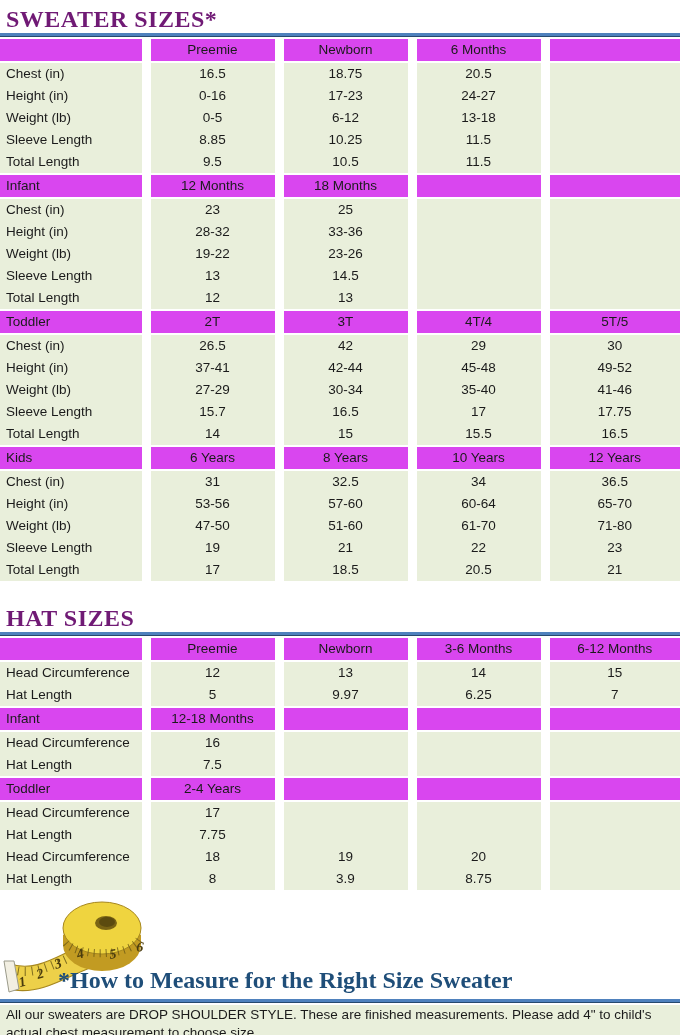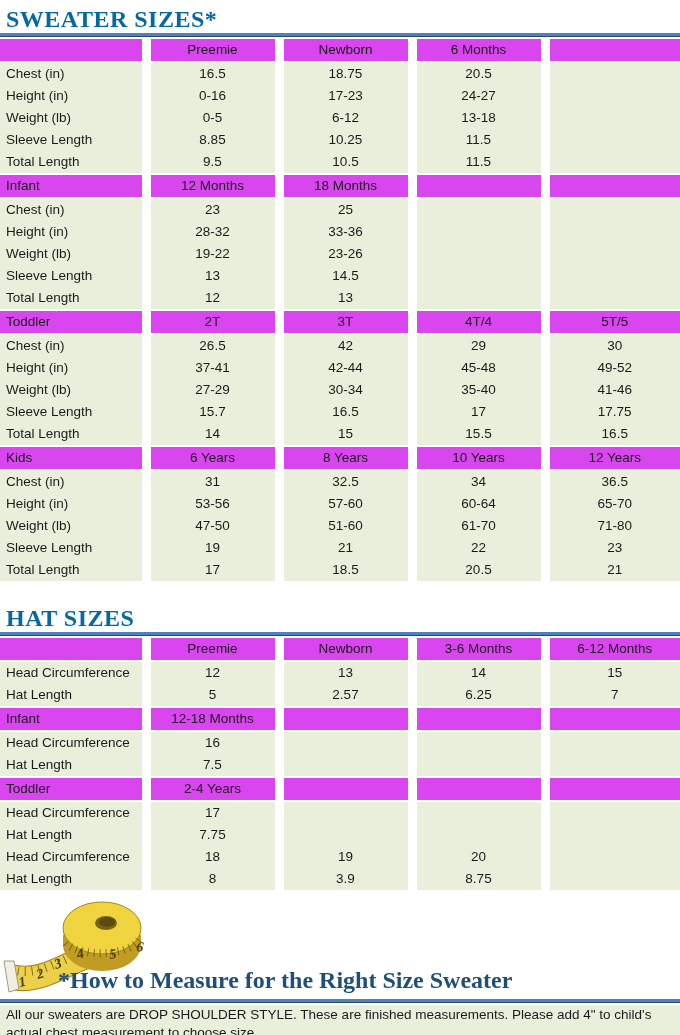--- a/index.html
+++ b/index.html
@@ -1,21 +1,21 @@
 <!DOCTYPE html>
 <html><head>
 <meta charset="utf-8">
 <style>
   html,body{margin:0;padding:0;background:#fff;}
   body{width:680px;font-family:"Liberation Sans",sans-serif;color:#1b1b1b;}
   .page{width:680px;}
 
   h1.doc-title{
     font-family:"Liberation Serif","DejaVu Serif",serif;
-    font-weight:bold;color:#0369a1;font-size:24px;line-height:24px;
+    font-weight:bold;color:#701a75;font-size:24px;line-height:24px;
     margin:0 0 0 6px;padding-top:7px;letter-spacing:.5px;
   }
   .rule{height:3px;background:#4F81BD;border-bottom:1px solid #27496F;margin-top:2px;}
 
   table.size-table{
     border-collapse:collapse;table-layout:fixed;width:680px;margin-top:2px;
     font-size:13.5px;
   }
   table.size-table td{
     height:20px;line-height:18px;text-align:center;vertical-align:middle;
@@ -256,21 +256,21 @@
         <tr class="datarow">
           <td>Head Circumference</td>
           <td>12</td>
           <td>13</td>
           <td>14</td>
           <td>15</td>
         </tr>
         <tr class="datarow">
           <td>Hat Length</td>
           <td>5</td>
-          <td>2.57</td>
+          <td>9.97</td>
           <td>6.25</td>
           <td>7</td>
         </tr>
         <tr class="sec">
           <td>Infant</td>
           <td>12-18 Months</td>
           <td></td>
           <td></td>
           <td></td>
         </tr>

